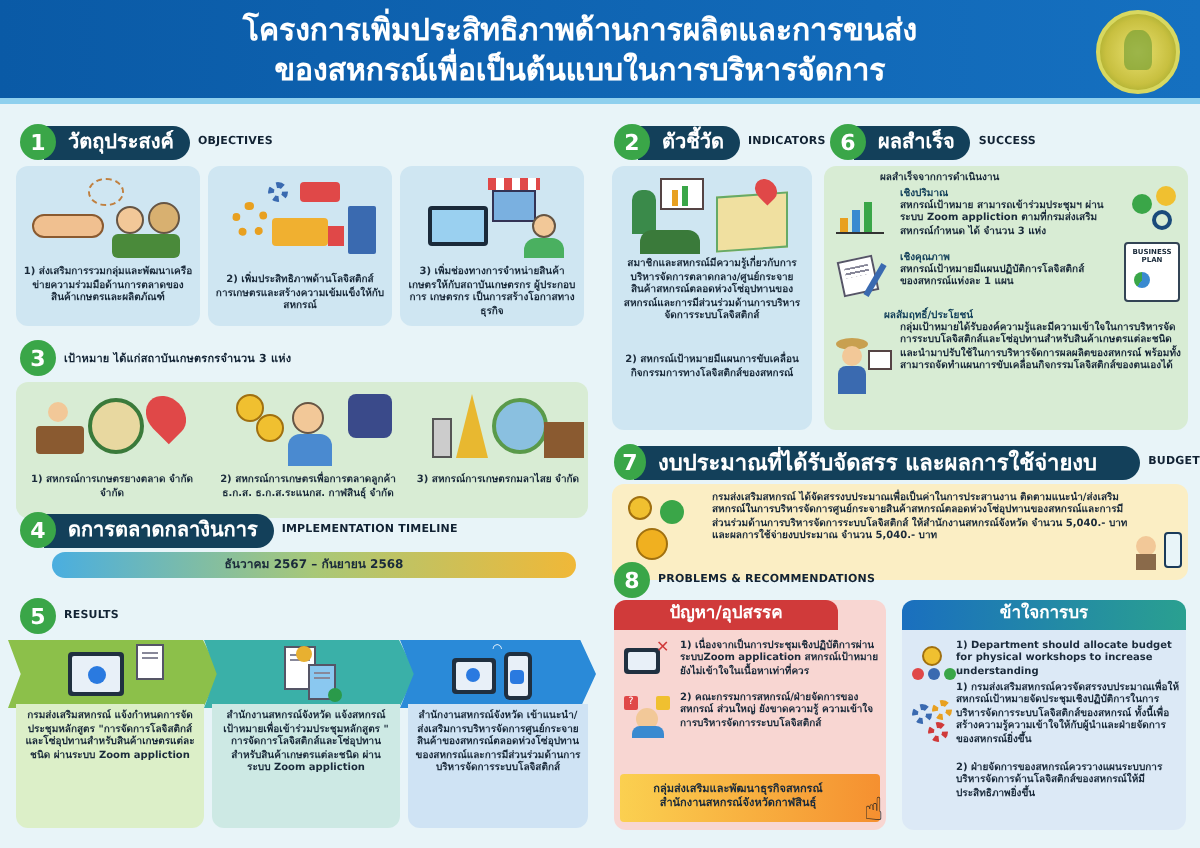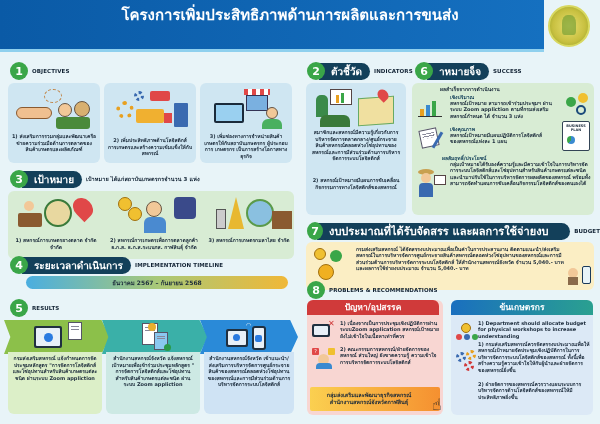--- a/index.html
+++ b/index.html
@@ -1,52 +1,54 @@
 <!DOCTYPE html>
 <html><head>
 <meta charset="utf-8">
 <style>
 *{box-sizing:border-box;margin:0;padding:0}
 body{width:600px;height:424px;overflow:hidden;font-family:"DejaVu Sans",sans-serif;background:#e8f4f8;position:relative}
-.hdr{position:absolute;left:0;top:0;width:544px;height:52px;background:linear-gradient(90deg,#0a5aa6,#1570c0);border-bottom:3px solid #8fd0ee}
+.hdr{position:absolute;left:0;top:0;width:600px;height:52px;background:linear-gradient(90deg,#0a5aa6,#1570c0);border-bottom:3px solid #8fd0ee}
 .hdr .t{position:absolute;left:40px;top:5px;width:500px;text-align:center;color:#fff;font-weight:bold;font-size:15px;line-height:20px}
 .logo{position:absolute;left:548px;top:5px;width:42px;height:42px;border-radius:50%;background:radial-gradient(circle,#e8e070 0%,#c8c040 60%,#8a9a20 100%);border:2px solid #d8d860}
 .logo::after{content:"";position:absolute;left:12px;top:8px;width:14px;height:20px;background:#6a9a30;border-radius:40% 40% 20% 20%;opacity:.6}
 .sec{position:absolute;display:flex;align-items:center;height:18px}
 .num{width:18px;height:18px;border-radius:50%;background:#3aa648;color:#fff;font-weight:bold;font-size:11px;display:flex;align-items:center;justify-content:center;z-index:2}
 .pill{background:#13405a;color:#fff;font-weight:bold;font-size:10px;height:17px;line-height:17px;padding:0 8px 0 12px;border-radius:0 9px 9px 0;margin-left:-6px}
 .sub{font-size:5.5px;font-weight:bold;color:#123;margin-left:4px;letter-spacing:.1px}
 .card{position:absolute;border-radius:6px;font-size:5px;line-height:6.5px;color:#1a2a3a;font-weight:bold;text-align:center}
 .ill{position:absolute}
 .tl{position:absolute;left:26px;top:276px;width:262px;height:13px;border-radius:7px;background:linear-gradient(90deg,#4aaee0,#a8c878,#f0b838);font-size:6px;font-weight:bold;text-align:center;line-height:13px;color:#1a2a3a}
 .arrowbox{position:absolute;top:320px;height:34px;clip-path:polygon(0 0,92% 0,100% 50%,92% 100%,0 100%,6% 50%)}
 .rescard{position:absolute;top:352px;height:62px;border-radius:0 0 6px 6px;font-size:5px;line-height:6.6px;font-weight:bold;text-align:center;color:#1a2a3a;padding-top:3px}
 .laptop{position:absolute;background:#203040;border-radius:2px}
 .laptop i{position:absolute;left:2px;top:2px;right:2px;bottom:2px;background:#e8f0f8;border-radius:1px}
 .zoomdot{position:absolute;width:9px;height:9px;border-radius:50%;background:#2a7ae0}
 .doc{position:absolute;background:#fff;border:1px solid #556}
 .doc::before{content:"";position:absolute;left:2px;right:2px;top:3px;height:5px;background:repeating-linear-gradient(#889 0 1px,transparent 1px 2.5px)}
 .probbox{position:absolute;left:307px;top:300px;width:136px;height:115px;background:#f8d6d2;border-radius:6px}
-.probhead{position:absolute;left:307px;top:300px;width:132px;height:15px;background:#d03a3a;border-radius:6px 6px 0 0;color:#fff;font-weight:bold;font-size:8.5px;text-align:center;line-height:15px}
+.probhead{position:absolute;left:307px;top:300px;width:112px;height:15px;background:#d03a3a;border-radius:6px 6px 0 0;color:#fff;font-weight:bold;font-size:8.5px;text-align:center;line-height:15px}
 .recbox{position:absolute;left:451px;top:300px;width:142px;height:115px;background:#dce9f6;border-radius:6px}
 .rechead{position:absolute;left:451px;top:300px;width:142px;height:15px;background:linear-gradient(90deg,#1a6fbf,#2aa090);border-radius:6px 6px 0 0;color:#fff;font-weight:bold;font-size:8.5px;text-align:center;line-height:15px}
 .txt{position:absolute;font-size:5px;line-height:6.4px;font-weight:bold;color:#1a2a3a}
 </style>
 </head>
 <body>
 
 <div class="hdr">
   <div class="t">
     <div>โครงการเพิ่มประสิทธิภาพด้านการผลิตและการขนส่ง</div>
+    <div>ของสหกรณ์เพื่อเป็นต้นแบบในการบริหารจัดการ</div>
   </div>
   <div class="logo"></div>
 </div>
 
 <div class="sec" style="left:10px;top:62px">
   <div class="num">1</div>
+  <div class="pill">วัตถุประสงค์</div>
   <div class="sub">OBJECTIVES</div>
 </div>
 <div class="card" style="left:8px;top:83px;width:92px;height:80px;background:#cfe6f2">
   <div class="ill" style="left:8px;top:6px;width:76px;height:40px">
     <div style="position:absolute;left:28px;top:0;width:18px;height:14px;border:1.5px dashed #c08040;border-radius:50%"></div>
     <div style="position:absolute;left:0;top:18px;width:36px;height:12px;background:#f0c090;border-radius:6px;border:1px solid #8a5a30"></div>
     <div style="position:absolute;left:42px;top:14px;width:14px;height:14px;background:#f2c898;border-radius:50%;border:1px solid #654"></div>
     <div style="position:absolute;left:58px;top:12px;width:16px;height:16px;background:#d8b070;border-radius:50%;border:1px solid #654"></div>
     <div style="position:absolute;left:40px;top:28px;width:34px;height:12px;background:#4a8a3a;border-radius:3px"></div>
   </div>
@@ -70,21 +72,20 @@
     <div style="position:absolute;left:6px;top:14px;width:30px;height:20px;background:#1a2a3a;border-radius:2px"></div>
     <div style="position:absolute;left:8px;top:16px;width:26px;height:16px;background:#9ad0f0"></div>
     <div style="position:absolute;left:58px;top:18px;width:12px;height:12px;background:#f2c898;border-radius:50%;border:1px solid #654"></div>
     <div style="position:absolute;left:54px;top:30px;width:20px;height:10px;background:#4ab060;border-radius:6px 6px 0 0"></div>
   </div>
   <div style="position:absolute;left:3px;right:3px;top:50px">3) เพิ่มช่องทางการจำหน่ายสินค้าเกษตรให้กับสถาบันเกษตรกร ผู้ประกอบการ เกษตรกร เป็นการสร้างโอกาสทางธุรกิจ</div>
 </div>
 
 <div class="sec" style="left:10px;top:170px">
   <div class="num">3</div>
-  <div class="pill">เป้าหมาย</div>
   <div class="sub" style="font-size:5.5px">เป้าหมาย ได้แก่สถาบันเกษตรกรจำนวน 3 แห่ง</div>
 </div>
 <div class="card" style="left:8px;top:191px;width:286px;height:68px;background:#d8ecd4">
   <div class="ill" style="left:10px;top:6px;width:76px;height:36px">
     <div style="position:absolute;left:0;top:16px;width:24px;height:14px;background:#8a5a30;border-radius:2px"></div>
     <div style="position:absolute;left:6px;top:4px;width:10px;height:10px;background:#f2c898;border-radius:50%"></div>
     <div style="position:absolute;left:26px;top:2px;width:28px;height:28px;background:#e8d8a0;border-radius:50%;border:2px solid #3a7a3a"></div>
     <div style="position:absolute;left:56px;top:0;width:18px;height:22px;background:#e04848;border-radius:50% 50% 50% 0;transform:rotate(-45deg)"></div>
   </div>
   <div class="ill" style="left:110px;top:4px;width:76px;height:38px">
@@ -101,21 +102,21 @@
     <div style="position:absolute;left:58px;top:16px;width:20px;height:18px;background:#8a5a30"></div>
   </div>
   <div style="position:absolute;left:2px;width:92px;top:46px">1) สหกรณ์การเกษตรยางตลาด จำกัด จำกัด</div>
   <div style="position:absolute;left:98px;width:96px;top:46px">2) สหกรณ์การเกษตรเพื่อการตลาดลูกค้า ธ.ก.ส. ธ.ก.ส.ระแนกส. กาฬสินธุ์ จำกัด</div>
   <div style="position:absolute;left:196px;width:90px;top:46px">3) สหกรณ์การเกษตรกมลาไสย จำกัด</div>
 </div>
 
 <div class="sec" style="left:10px;top:263px;height:0"></div>
 <div class="sec" style="left:10px;top:256px">
   <div class="num">4</div>
-  <div class="pill">ระยะเวลาดำเนินการ</div>
+  <div class="pill">ดการตลาดกลางินการ</div>
   <div class="sub">IMPLEMENTATION TIMELINE</div>
 </div>
 <div class="tl">ธันวาคม 2567 – กันยายน 2568</div>
 
 <div class="sec" style="left:10px;top:299px">
   <div class="num">5</div>
   <div class="sub">RESULTS</div>
 </div>
 <div class="arrowbox" style="left:4px;width:106px;background:#8cc04a">
   <div class="laptop" style="left:30px;top:6px;width:28px;height:22px">
@@ -165,21 +166,21 @@
     <div style="position:absolute;left:4px;top:28px;width:30px;height:12px;background:#3a7a3a;border-radius:6px 6px 0 0"></div>
     <div style="position:absolute;left:42px;top:10px;width:36px;height:28px;background:#f0e0a0;border:1px solid #6a6;transform:skewY(-4deg)"></div>
     <div style="position:absolute;left:62px;top:2px;width:10px;height:12px;background:#e04848;border-radius:50% 50% 50% 0;transform:rotate(-45deg)"></div>
   </div>
   <div style="position:absolute;left:3px;right:3px;top:46px">สมาชิกและสหกรณ์มีความรู้เกี่ยวกับการบริหารจัดการตลาดกลาง/ศูนย์กระจายสินค้าสหกรณ์ตลอดห่วงโซ่อุปทานของสหกรณ์และการมีส่วนร่วมด้านการบริหารจัดการระบบโลจิสติกส์</div>
   <div style="position:absolute;left:5px;right:5px;top:94px">2) สหกรณ์เป้าหมายมีแผนการขับเคลื่อนกิจกรรมการทางโลจิสติกส์ของสหกรณ์</div>
 </div>
 
 <div class="sec" style="left:415px;top:62px">
   <div class="num">6</div>
-  <div class="pill">าหมายจ็จ</div>
+  <div class="pill">ผลสำเร็จ</div>
   <div class="sub">SUCCESS</div>
 </div>
 <div class="card" style="left:412px;top:83px;width:182px;height:132px;background:#d8ecd4;text-align:left">
   <div class="txt" style="left:28px;top:3px">ผลสำเร็จจากการดำเนินงาน</div>
   <div class="ill" style="left:6px;top:12px;width:24px;height:22px">
     <div style="position:absolute;left:2px;bottom:0;width:4px;height:8px;background:#e8a020"></div>
     <div style="position:absolute;left:8px;bottom:0;width:4px;height:12px;background:#3a8ad0"></div>
     <div style="position:absolute;left:14px;bottom:0;width:4px;height:16px;background:#3aa648"></div>
     <div style="position:absolute;left:0;bottom:0;width:24px;height:1px;background:#333"></div>
   </div>
@@ -249,21 +250,21 @@
   <div style="position:absolute;left:4px;top:15px;width:16px;height:6px;background:#3a8ad0;border-radius:4px 4px 0 0"></div>
 </div>
 <div class="txt" style="left:340px;top:346px;width:100px">2) คณะกรรมการสหกรณ์/ฝ่ายจัดการของสหกรณ์ ส่วนใหญ่ ยังขาดความรู้ ความเข้าใจการบริหารจัดการระบบโลจิสติกส์</div>
 <div style="position:absolute;left:310px;top:387px;width:130px;height:24px;background:linear-gradient(90deg,#fbd050,#f59030);border-radius:2px">
   <div class="txt" style="left:0;width:118px;top:5px;text-align:center;font-size:5.5px">กลุ่มส่งเสริมและพัฒนาธุรกิจสหกรณ์</div>
   <div class="txt" style="left:0;width:118px;top:12px;text-align:center;font-size:5.5px">สำนักงานสหกรณ์จังหวัดกาฬสินธุ์</div>
 </div>
 <div style="position:absolute;left:432px;top:395px;font-size:16px;color:#222">☝</div>
 
 <div class="recbox"></div>
-<div class="rechead">ข้นเกษตรกร</div>
+<div class="rechead">ข้าใจการบร</div>
 <div class="ill" style="left:456px;top:323px;width:22px;height:20px">
   <div style="position:absolute;left:5px;top:0;width:10px;height:10px;background:#f0c030;border-radius:50%;border:1px solid #a07010"></div>
   <div style="position:absolute;left:0;top:11px;width:6px;height:6px;background:#e04848;border-radius:50%"></div>
   <div style="position:absolute;left:8px;top:11px;width:6px;height:6px;background:#3a6ab0;border-radius:50%"></div>
   <div style="position:absolute;left:16px;top:11px;width:6px;height:6px;background:#3aa648;border-radius:50%"></div>
 </div>
 <div class="txt" style="left:478px;top:320px;width:112px">1) Department should allocate budget for physical workshops to increase understanding</div>
 <div class="ill" style="left:456px;top:350px;width:22px;height:22px">
   <div style="position:absolute;left:0;top:2px;width:10px;height:10px;border-radius:50%;border:3px dotted #3a6ab0"></div>
   <div style="position:absolute;left:10px;top:0;width:10px;height:10px;border-radius:50%;border:3px dotted #e8a020"></div>

